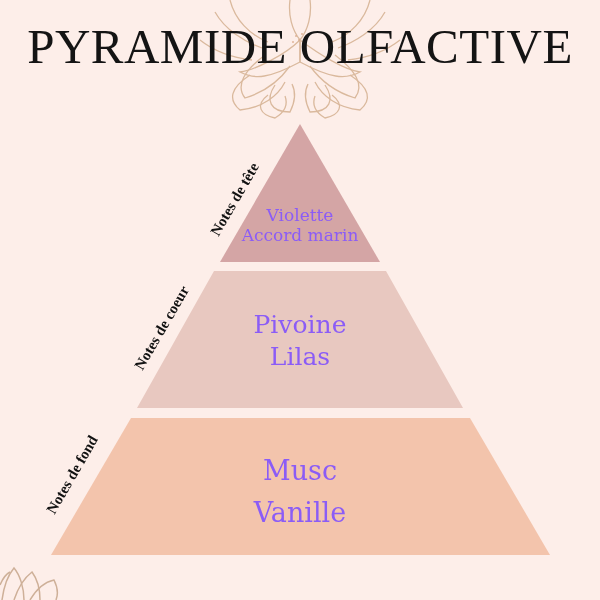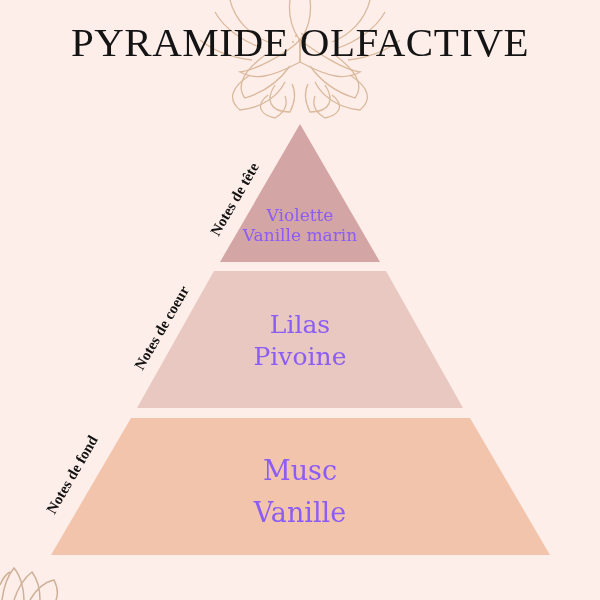--- a/index.html
+++ b/index.html
@@ -6,21 +6,21 @@
     body {
       width: 600px; height: 600px; overflow: hidden;
       background: #fdeee9;
       position: relative;
       font-family: "DejaVu Serif", "Liberation Serif", serif;
     }
     .title {
       position: absolute; left: 0; top: 18px; width: 600px;
       text-align: center;
       font-family: "Liberation Serif", serif;
-      font-size: 41px; letter-spacing: 0.5px;
+      font-size: 49px; letter-spacing: 0.5px;
       color: #141414; z-index: 3;
     }
     svg.deco { position: absolute; left: 0; top: 0; z-index: 1; }
     svg.pyr { position: absolute; left: 0; top: 0; z-index: 2; }
     .note {
       position: absolute; z-index: 3; color: #111;
       font-family: "Liberation Serif", serif; font-weight: bold;
       white-space: nowrap; transform-origin: left bottom;
     }
     .tier-text {
@@ -75,24 +75,24 @@
 </svg>
 
 <div class="title">PYRAMIDE OLFACTIVE</div>
 
 <div class="note" style="left:222px; top:222px; font-size:15px; transform: rotate(-60deg);">Notes de tête</div>
 <div class="note" style="left:146px; top:356px; font-size:15px; transform: rotate(-60deg);">Notes de coeur</div>
 <div class="note" style="left:58px; top:500px; font-size:15px; transform: rotate(-60deg);">Notes de fond</div>
 
 <div class="tier-text" style="left:220px; top:205px; width:160px; font-size:17px; line-height:20px;">
   <div>Violette</div>
-  <div>Vanille marin</div>
+  <div>Accord marin</div>
 </div>
 
 <div class="tier-text" style="left:200px; top:309px; width:200px; font-size:25px; line-height:32px;">
+  <div>Pivoine</div>
   <div>Lilas</div>
-  <div>Pivoine</div>
 </div>
 
 <div class="tier-text" style="left:200px; top:450px; width:200px; font-size:27px; line-height:42px;text-align:center;">
   <div>Musc</div>
   <div>Vanille</div>
 </div>
 
 </body></html>

